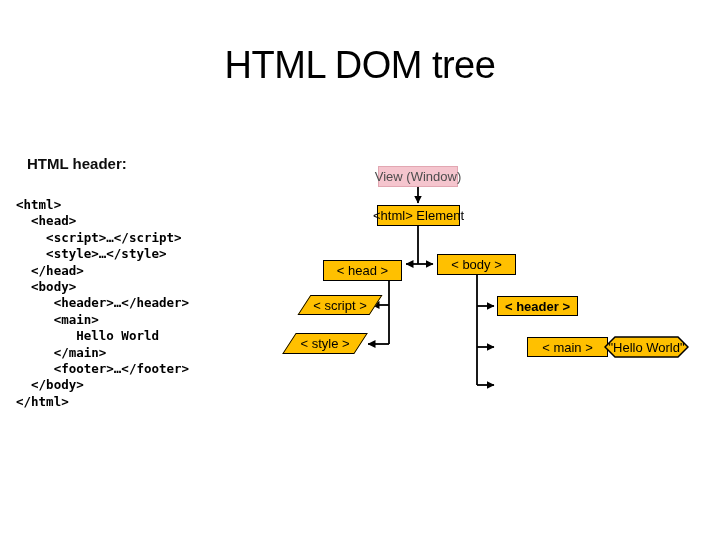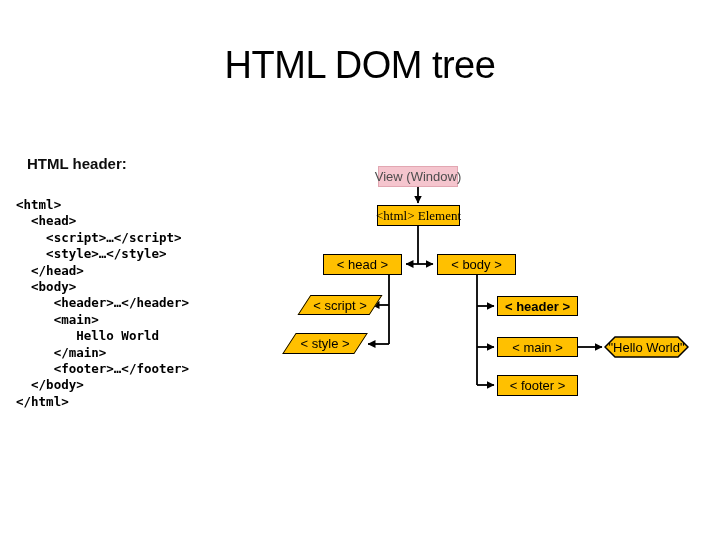--- a/index.html
+++ b/index.html
@@ -83,25 +83,25 @@
       <line x1="477" y1="306" x2="494" y2="306" marker-end="url(#arr)"></line>
       <line x1="477" y1="347" x2="494" y2="347" marker-end="url(#arr)"></line>
       <line x1="477" y1="385" x2="494" y2="385" marker-end="url(#arr)"></line>
       <line x1="578" y1="347" x2="602" y2="347" marker-end="url(#arr)"></line>
     </svg>
 
     <div class="node node-view" style="left:378px;top:166px;width:80px;height:21px;">
       <span class="lbl">View (Window)</span>
     </div>
 
-    <div class="node node-rect" style="left:377px;top:205px;width:83px;height:21px;font-family:Liberation Serif, serif;">
+    <div class="node node-rect" style="left:377px;top:205px;width:83px;height:21px;">
       <span class="lbl">&lt;html&gt; Element</span>
     </div>
 
-    <div class="node node-rect" style="left:323px;top:254px;width:79px;height:21px;">
+    <div class="node node-rect" style="left:323px;top:260px;width:79px;height:21px;">
       <span class="lbl">&lt; head &gt;</span>
     </div>
 
     <div class="node node-rect" style="left:437px;top:254px;width:79px;height:21px;">
       <span class="lbl">&lt; body &gt;</span>
     </div>
 
     <div class="node node-para" style="left:304px;top:295px;width:72px;height:20px;">
       <div class="shape"></div>
       <span class="lbl">&lt; script &gt;</span>
@@ -109,27 +109,24 @@
 
     <div class="node node-para" style="left:289px;top:333px;width:72px;height:21px;text-align:right;">
       <div class="shape"></div>
       <span class="lbl">&lt; style &gt;</span>
     </div>
 
     <div class="node node-rect" style="left:497px;top:296px;width:81px;height:20px;font-weight:bold;">
       <span class="lbl">&lt; header &gt;</span>
     </div>
 
-    <div class="node node-rect" style="left:497px;top:337px;width:81px;height:20px;text-align:right;">
+    <div class="node node-rect" style="left:527px;top:337px;width:81px;height:20px;text-align:right;">
       <span class="lbl">&lt; main &gt;</span>
     </div>
 
-    <div class="node node-rect" style="left:497px;top:375px;width:81px;height:21px;">
-      <span class="lbl">&lt; footer &gt;</span>
-    </div>
 
     <div class="node node-hex" style="left:604px;top:336px;width:85px;height:22px;">
       <svg width="85" height="22" viewBox="0 0 85 22" preserveAspectRatio="none">
         <polygon points="1,11 11,1 74,1 84,11 74,21 11,21" fill="#ffc000" stroke="#000" stroke-width="1.5"></polygon>
       </svg>
       <span class="lbl">"Hello World"</span>
     </div>
 
   </div>
 </div>

